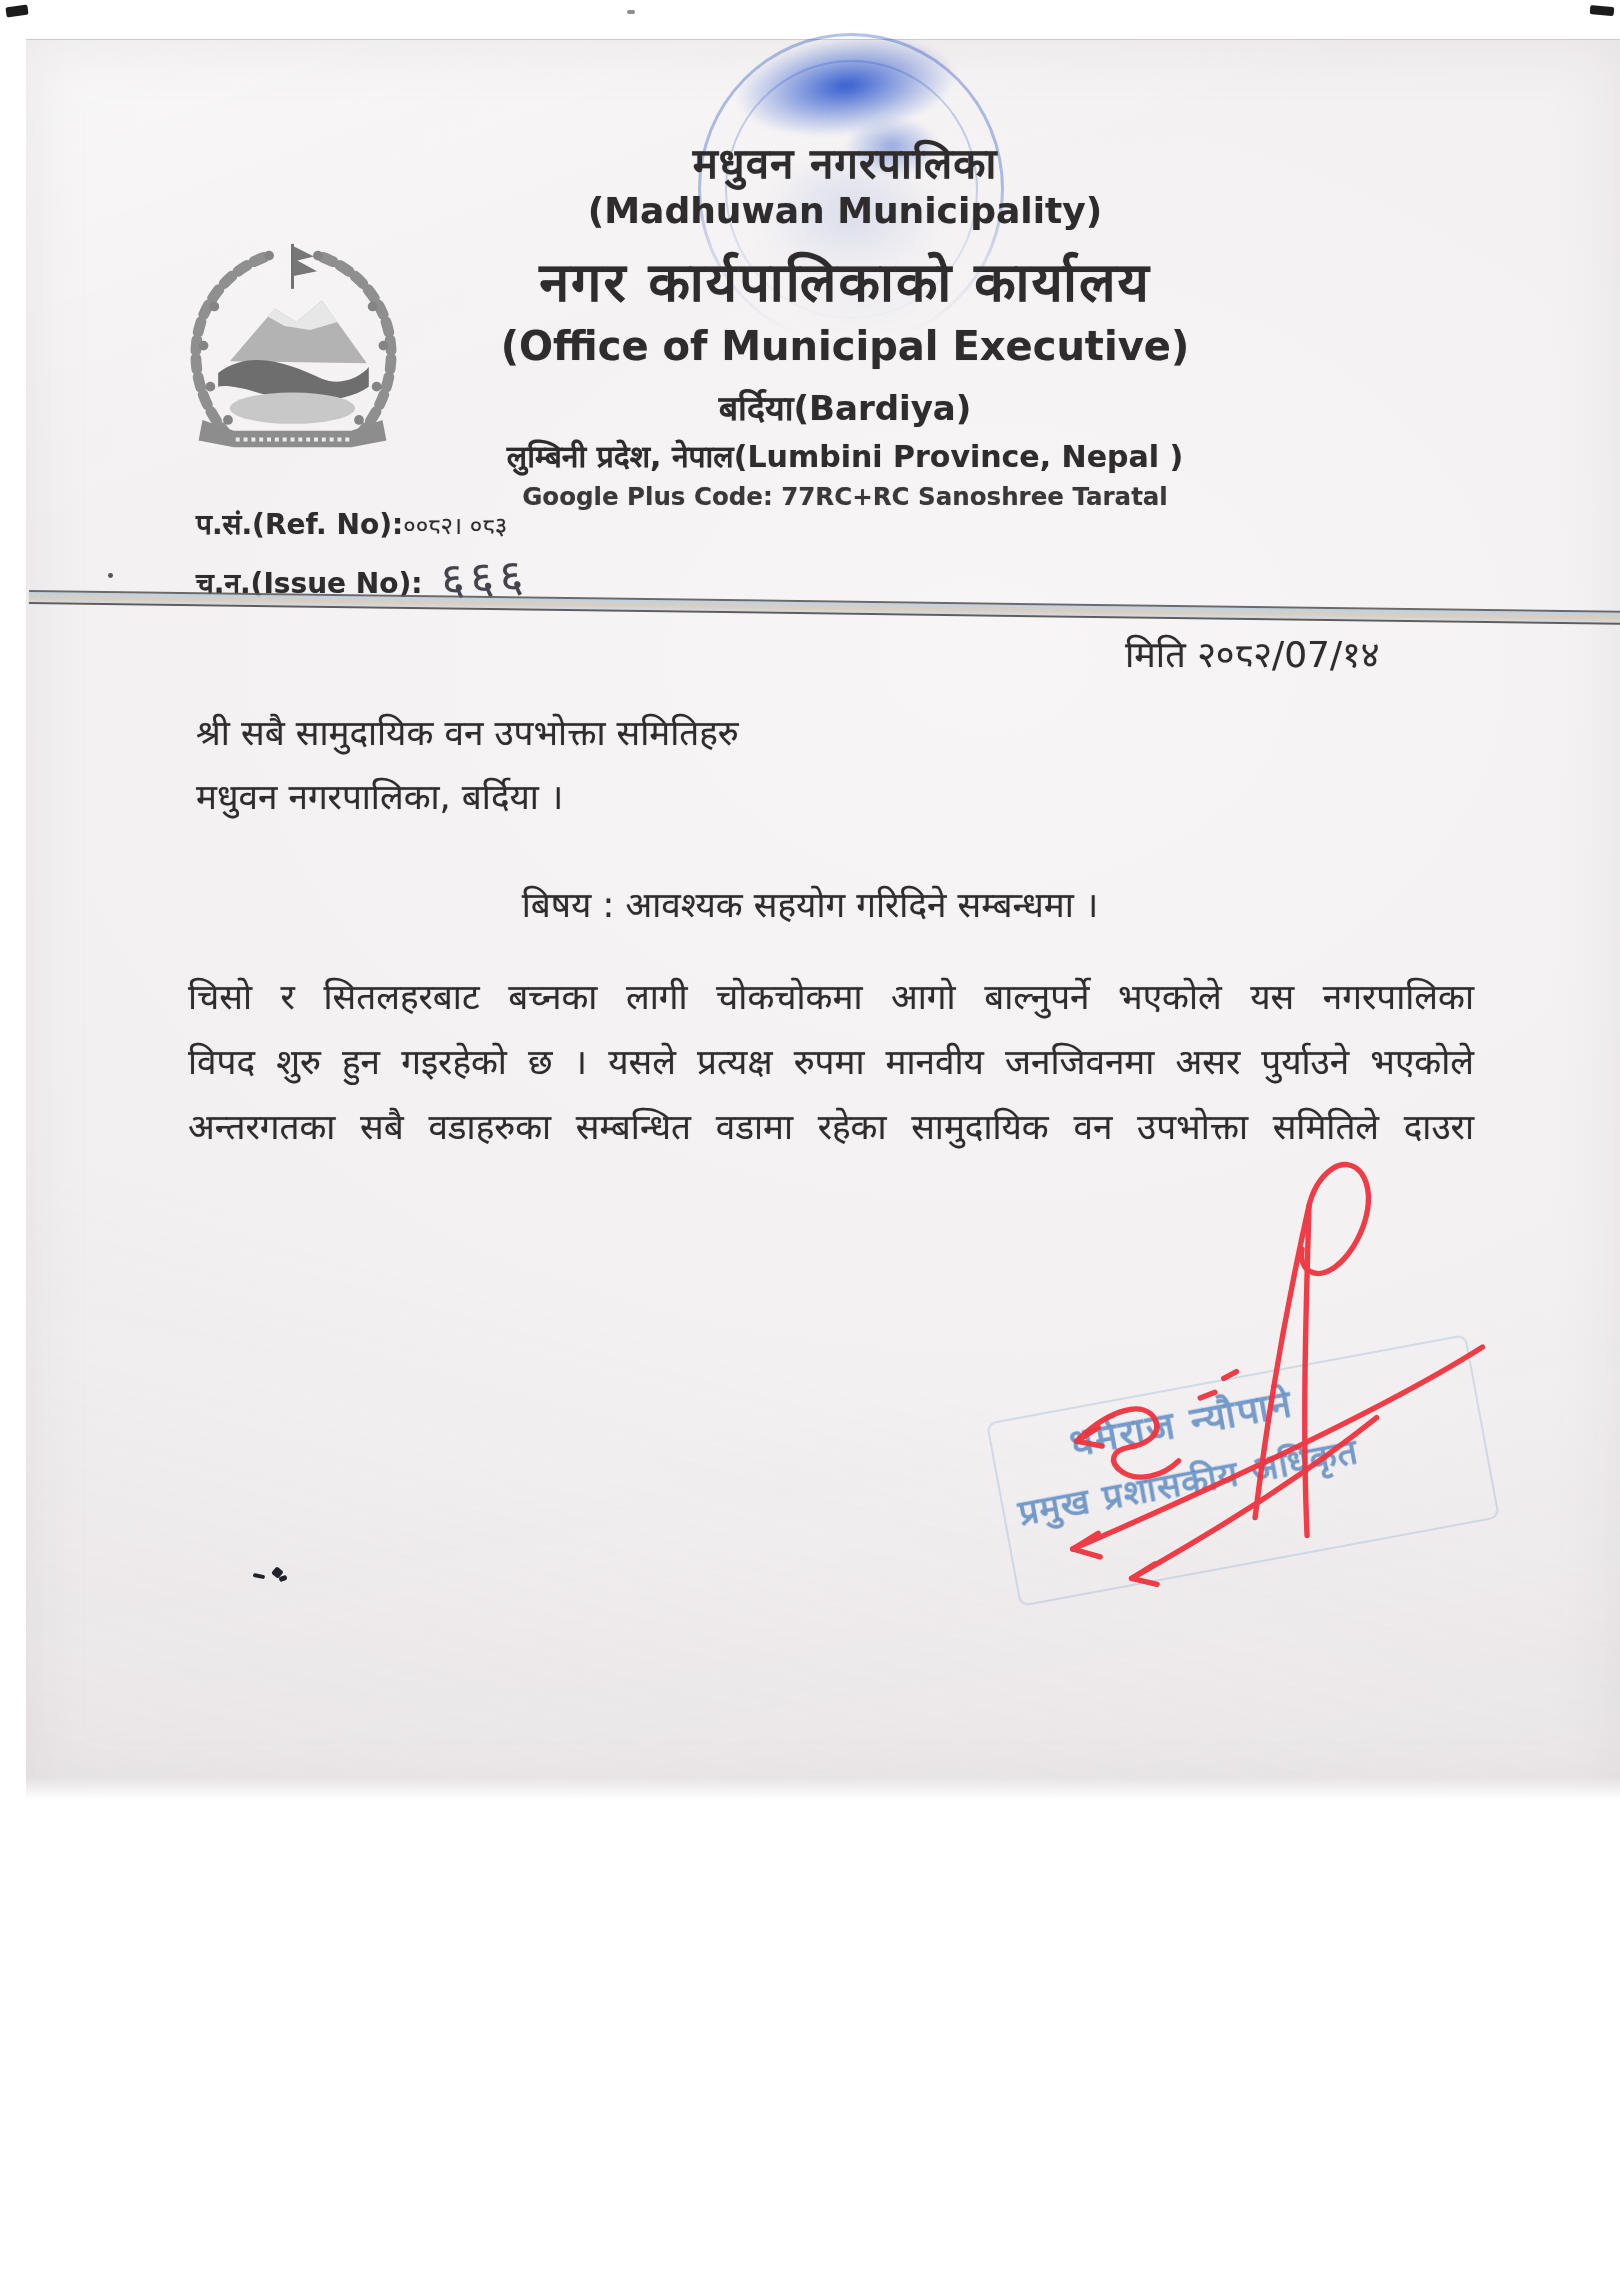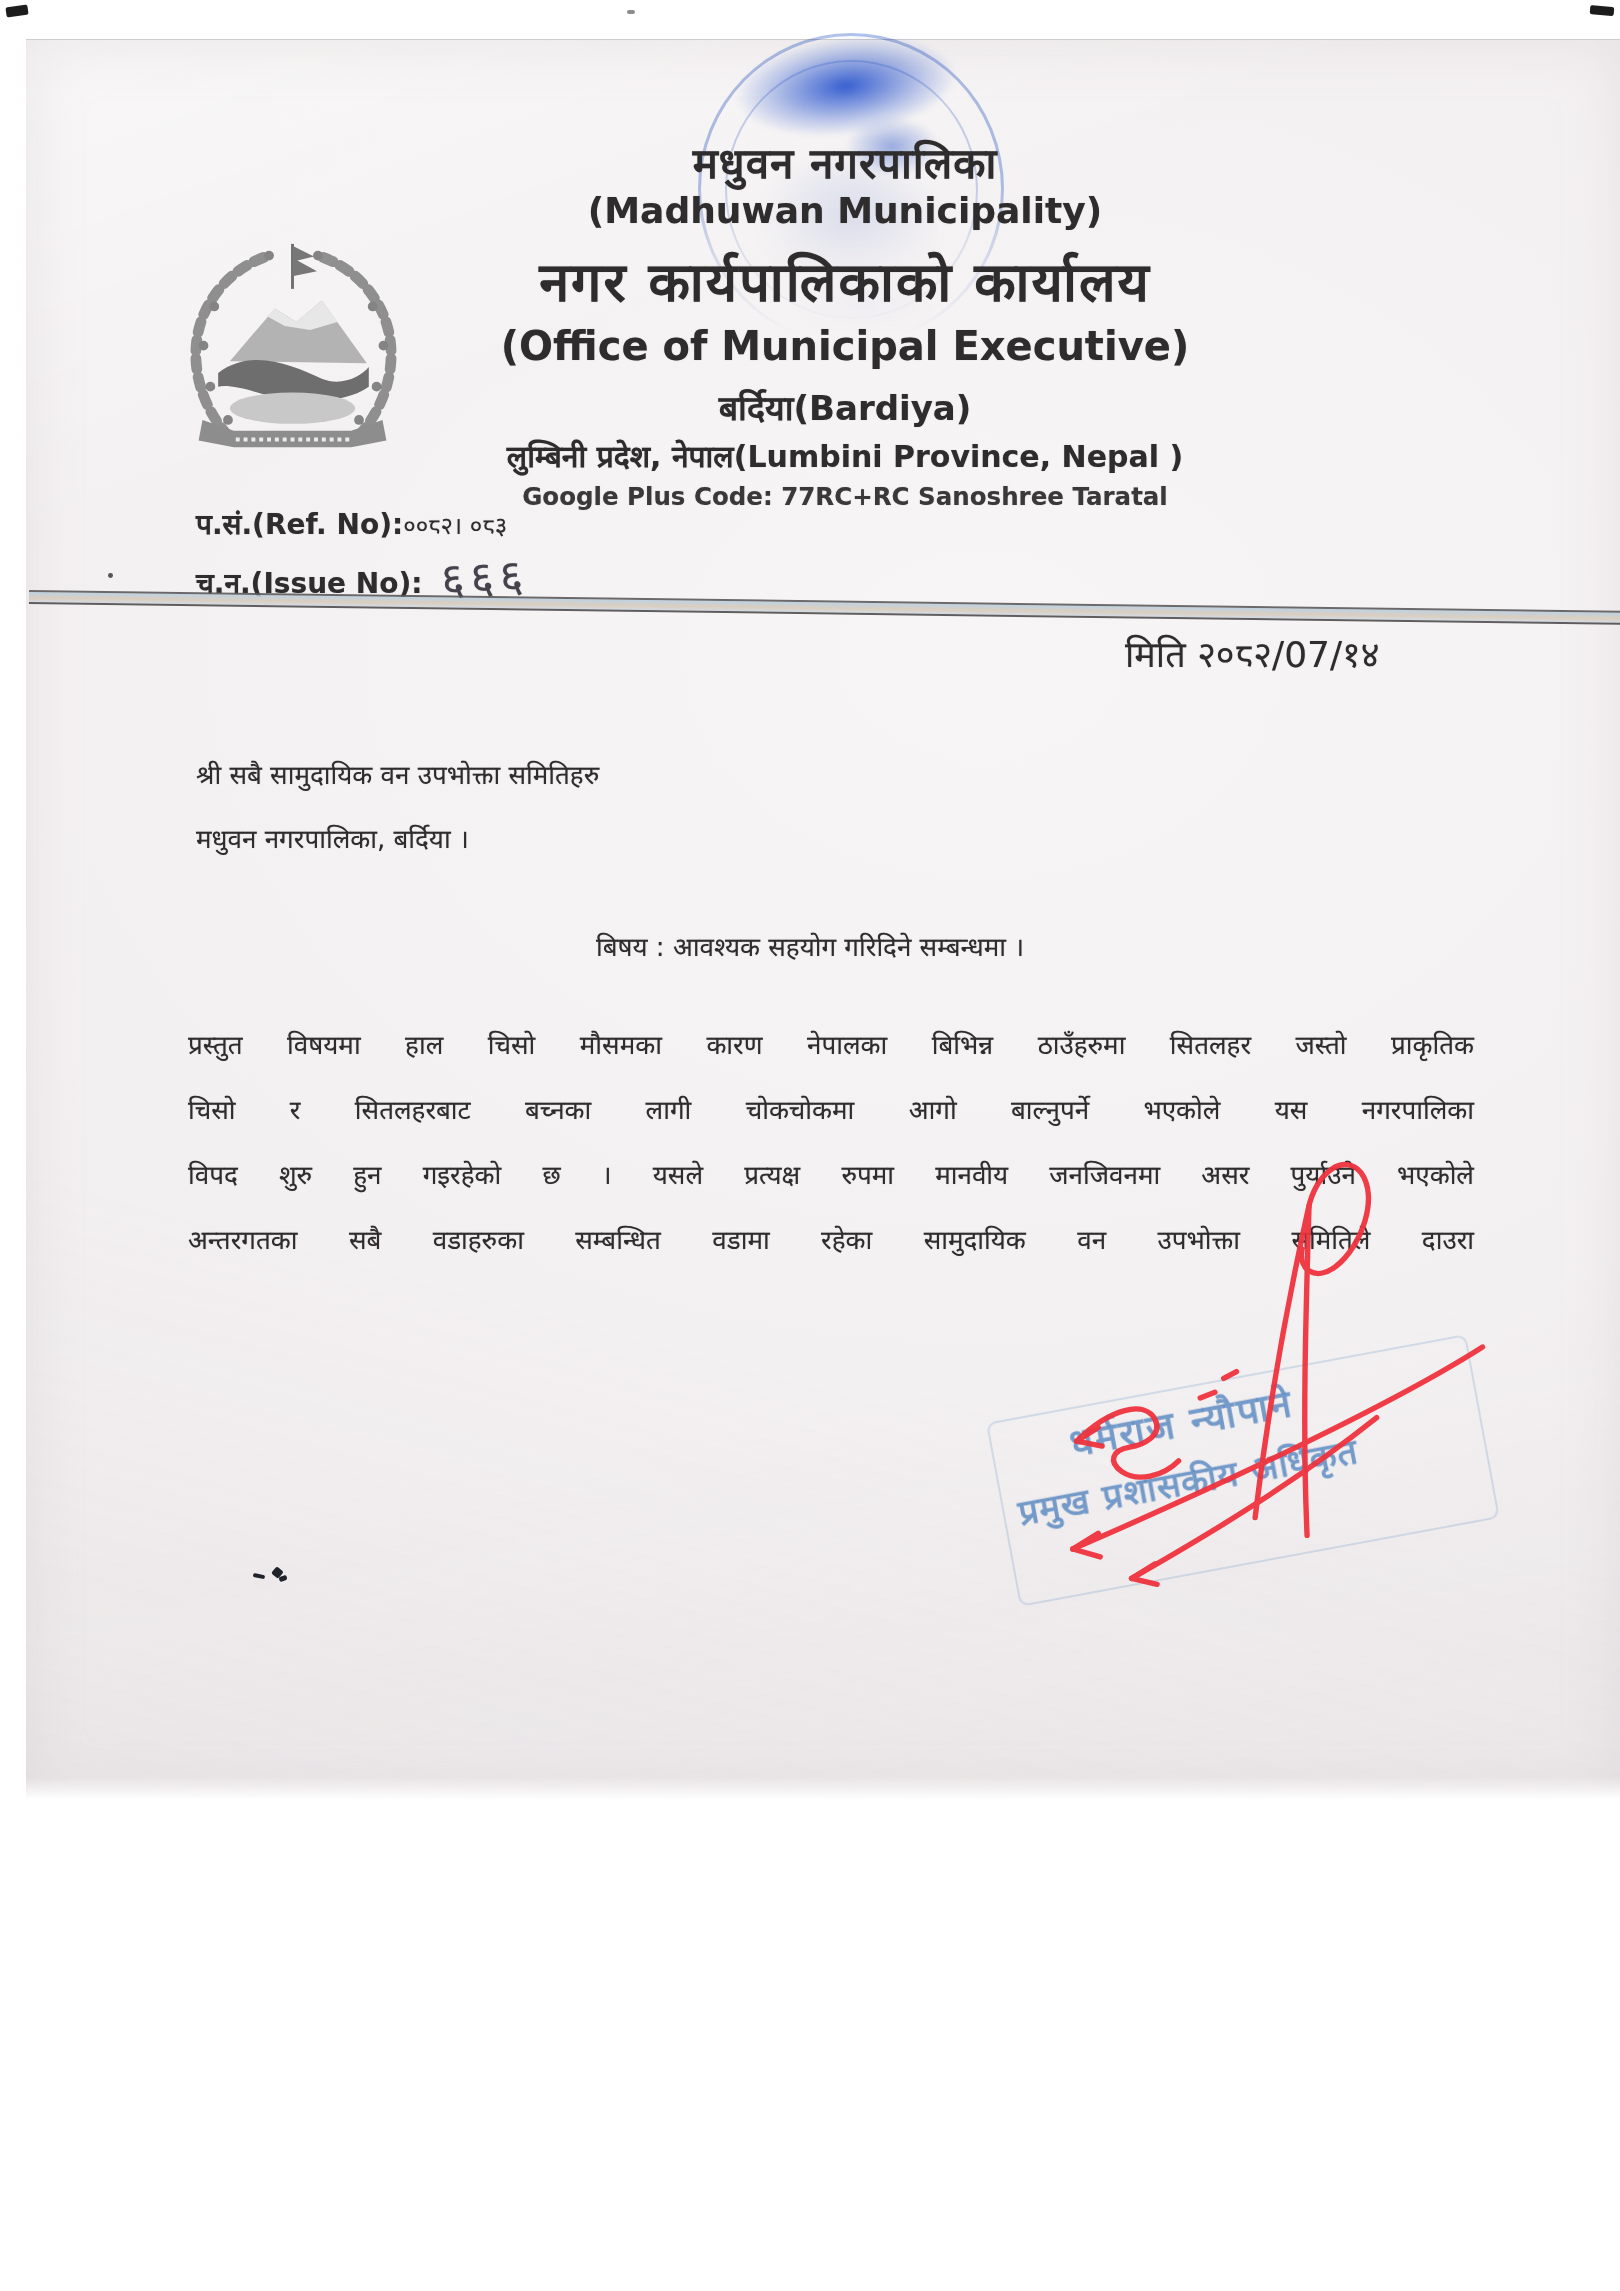--- a/index.html
+++ b/index.html
@@ -26,21 +26,21 @@
   .t-office-np{font-size:54px;font-weight:bold;letter-spacing:2px;}
   .t-office-en{font-size:40px;font-weight:bold;}
   .t-district{font-size:34px;font-weight:bold;}
   .t-province{font-size:30px;font-weight:bold;}
   .t-pluscode{font-size:24.5px;font-weight:bold;color:#3a3838;}
   .t-ref{font-size:28px;font-weight:bold;margin-top:7px;}
   .t-ref-val{font-weight:normal;font-size:24px;}
   .t-issue-val{font-size:45px;font-weight:normal;color:#44434d;display:inline-block;
                transform:rotate(-3deg);letter-spacing:5.9px;}
   .t-date{font-size:36px;}
-  .t-body{font-size:26px;margin-top:48px;}
+  .t-body{font-size:35px;}
   .body-line{height:65px;line-height:65px;text-align:justify;text-align-last:justify;
              white-space:nowrap;}
   .body-line.last{text-align-last:left;}
   
   .rule{position:absolute;left:29px;top:590px;width:1607px;height:9.8px;
         transform:rotate(0.75deg);transform-origin:left center;
         border-top:2.9px solid #5c5a5a;border-bottom:2.9px solid #4f4d4d;
         background:linear-gradient(to bottom, #b9cfe2 0%, #d9cbb9 60%, #cfd9e6 100%);
         opacity:.9;}
   
@@ -147,21 +147,20 @@
   <div class="rule"></div>
 
   <div class="abs ink t-date np" style="left:1125px;top:629px;">मिति २०८२/07/१४</div>
 
   <div class="abs ink t-body np" style="left:196px;top:708px;">श्री सबै सामुदायिक वन उपभोक्ता समितिहरु</div>
   <div class="abs ink t-body np" style="left:196px;top:772px;">मधुवन नगरपालिका, बर्दिया ।</div>
 
   <div class="abs ink t-body np" style="left:0;right:0;top:880px;text-align:center;">बिषय : आवश्यक सहयोग गरिदिने सम्बन्धमा ।</div>
 
   <div class="abs ink t-body np" style="left:188px;top:965px;width:1286px;">
-    <div class="body-line">प्रस्तुत विषयमा हाल चिसो मौसमका कारण नेपालका बिभिन्न ठाउँहरुमा सितलहर जस्तो प्राकृतिक</div>
     <div class="body-line">चिसो र सितलहरबाट बच्नका लागी चोकचोकमा आगो बाल्नुपर्ने भएकोले यस नगरपालिका</div>
     <div class="body-line">विपद शुरु हुन गइरहेको छ । यसले प्रत्यक्ष रुपमा मानवीय जनजिवनमा असर पुर्याउने भएकोले</div>
     <div class="body-line">अन्तरगतका सबै वडाहरुका सम्बन्धित वडामा रहेका सामुदायिक वन उपभोक्ता समितिले दाउरा</div>
   </div>
 
   <div class="officer-stamp np">
     <div class="l1">धर्मराज न्यौपाने</div>
     <div class="l2">प्रमुख प्रशासकीय अधिकृत</div>
   </div>
 

